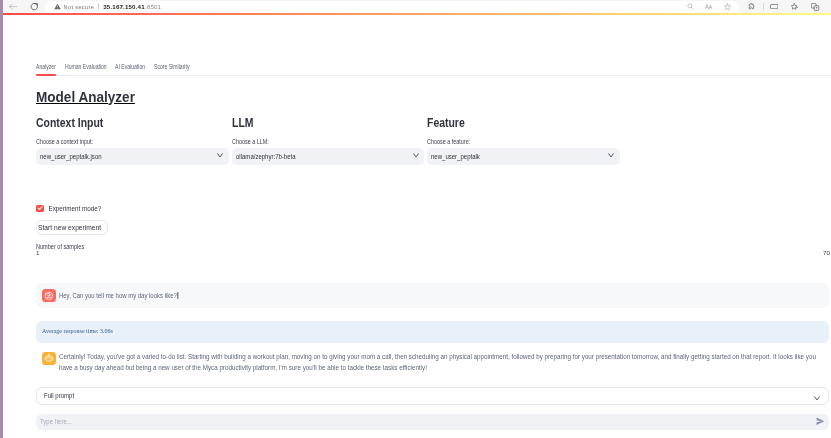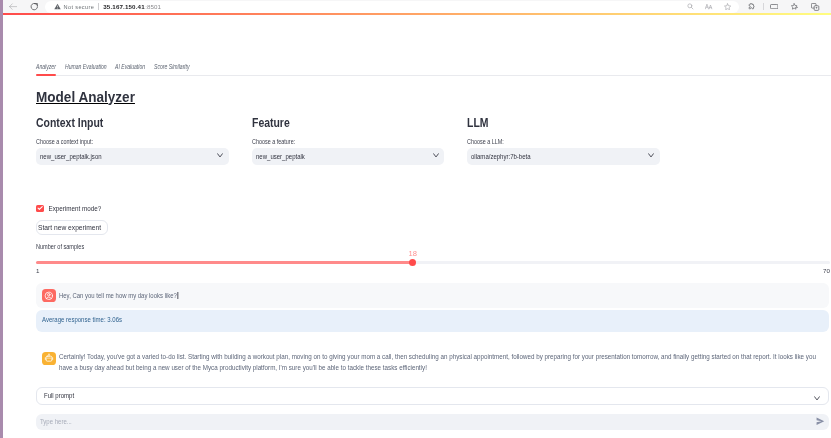--- a/index.html
+++ b/index.html
@@ -33,29 +33,29 @@
 
   h1.title{font-size:18px;line-height:18px;font-weight:bold;color:#1c1e2b;margin:0;
            transform:scaleX(0.84);transform-origin:0 0;}
   h2.hdr{font-size:14.5px;line-height:15px;font-weight:bold;color:#30333f;margin:0;
          transform:scaleX(0.935);transform-origin:0 0;}
   h3.sub{font-size:12px;line-height:13px;font-weight:bold;color:#30333f;margin:0;
          transform:scaleX(0.87);transform-origin:0 0;}
 
   
   #tabs{display:flex;align-items:flex-end;gap:8.8px;height:14px;}
-  .tab{position:relative;height:12px;font-style:italic;}
+  .tab{position:relative;height:12px;}
   .tab > span{font-size:7.2px;color:#5c6370;line-height:9px;white-space:nowrap;display:block;
        transform:scaleX(0.71);transform-origin:0 0;}
   .tab.active{color:#ff4b4b;}
   .tab.active:after{content:"";position:absolute;left:0;right:0;bottom:-2.3px;height:1.8px;background:#ff4b4b;border-radius:1px;}
   #tabs-underline{position:absolute;left:33px;width:795px;height:1.2px;background:#e9eaee;}
 
   
-  .cols{display:flex;gap:23px;}
+  .cols{display:flex;gap:3px;}
   .col{width:192.5px;}
   .field-label{font-size:6.4px;color:#3a3d4a;line-height:7px;height:7px;margin-bottom:3.5px;
                transform:scaleX(0.85);transform-origin:0 0;white-space:nowrap;}
   .select{height:17px;background:#f0f2f6;border-radius:5px;display:flex;align-items:center;
           padding:0 5.5px 0 4px;justify-content:space-between;}
   .select .chev{margin-top:-1.3px;display:flex;}
   .select .val{font-size:7px;color:#31333f;white-space:nowrap;line-height:11px;display:block;
                transform:scaleX(0.86);transform-origin:0 50%;}
   .chev{flex:none;}
 
@@ -228,43 +228,43 @@
         <div class="select">
           <span class="val">new_user_peptalk.json</span>
           <span class="chev">
             <svg width="6" height="4.8" viewBox="0 0 24 19" fill="none" stroke="#31333f" stroke-width="3.4" stroke-linecap="round" stroke-linejoin="round">
                 <polyline points="2.2 2.8 12 15.6 21.8 2.8"></polyline>
               </svg>
           </span>
         </div>
       </div>
       <div class="col">
+        <h3 class="sub">LLM</h3>
+        <div class="field-label" style="margin-top:8px;">Choose a LLM:</div>
+        <div class="select">
+          <span class="val">ollama/zephyr:7b-beta</span>
+          <span class="chev">
+            <svg width="6" height="4.8" viewBox="0 0 24 19" fill="none" stroke="#31333f" stroke-width="3.4" stroke-linecap="round" stroke-linejoin="round">
+                <polyline points="2.2 2.8 12 15.6 21.8 2.8"></polyline>
+              </svg>
+          </span>
+        </div>
+      </div>
+      <div class="col">
         <h3 class="sub">Feature</h3>
         <div class="field-label" style="margin-top:8px;">Choose a feature:</div>
         <div class="select">
           <span class="val">new_user_peptalk</span>
           <span class="chev">
             <svg width="6" height="4.8" viewBox="0 0 24 19" fill="none" stroke="#31333f" stroke-width="3.4" stroke-linecap="round" stroke-linejoin="round">
                 <polyline points="2.2 2.8 12 15.6 21.8 2.8"></polyline>
               </svg>
           </span>
         </div>
       </div>
-      <div class="col">
-        <h3 class="sub">LLM</h3>
-        <div class="field-label" style="margin-top:8px;">Choose a LLM:</div>
-        <div class="select">
-          <span class="val">ollama/zephyr:7b-beta</span>
-          <span class="chev">
-            <svg width="6" height="4.8" viewBox="0 0 24 19" fill="none" stroke="#31333f" stroke-width="3.4" stroke-linecap="round" stroke-linejoin="round">
-                <polyline points="2.2 2.8 12 15.6 21.8 2.8"></polyline>
-              </svg>
-          </span>
-        </div>
-      </div>
     </div>
   </div>
 
 
   <div class="block" style="top:189.5px;">
     <div class="cbrow">
       <span class="cbox">
         <svg width="6.3" height="6.3" viewBox="0 0 24 24" fill="none" stroke="#ffffff" stroke-width="4" stroke-linecap="round" stroke-linejoin="round">
             <polyline points="20 6 9 17 4 12"></polyline>
           </svg>
@@ -274,46 +274,40 @@
   </div>
 
   <div class="block" style="top:201px;text-decoration:underline;">
     <div class="btn" style="width: 71.9673px;">
         <span>Start new experiment</span>
       </div>
   </div>
 
   <div class="block" style="top:224px;">
     <div class="slider-label">Number of samples</div>
-    <div class="slider-wrap">
-      <div class="track"></div>
-      <div class="track-fill" id="sfill" style="width: 376.356px;"></div>
-      <div class="thumb" id="sthumb" style="left: 372.856px;"></div>
-      <div class="thumb-val" id="sval" style="left: 376.856px;">18</div>
-    </div>
     <div class="slider-ticks">
       <span class="tick">1</span>
       <span class="tick right">70</span>
     </div>
   </div>
 
   <div class="block" style="top:267.5px;">
     <div class="chatmsg user">
       <span class="avatar user">
         <svg width="9.6" height="9.6" viewBox="0 0 24 24" fill="none" stroke="#ffffff" stroke-width="2" stroke-linecap="round">
             <circle cx="12" cy="12" r="9.2"></circle>
             <circle cx="12" cy="9.3" r="3.1"></circle>
             <path d="M5.6 19.3a7 7 0 0 1 12.8 0"></path>
           </svg>
       </span>
       <span class="msgtext" style="margin-top:0.8px;transform:scaleX(0.852);"><span>Hey, Can you tell me how my day looks like?</span><span class="caret"></span></span>
     </div>
   </div>
 
-  <div class="block" style="top:295px;">
+  <div class="block" style="top:306px;font-family:Liberation Serif, serif;">
     <div class="infobox">
       <div class="t">Average response time: 3.06s</div>
     </div>
   </div>
 
   <div class="block" style="top:330.5px;">
     <div class="chatmsg">
       <span class="avatar bot">
         <svg width="10" height="10" viewBox="0 0 24 24" fill="none" stroke="#ffffff" stroke-width="1.9" stroke-linejoin="round" stroke-linecap="round">
             <rect x="5.2" y="7.6" width="13.6" height="12" rx="2.6"></rect>

